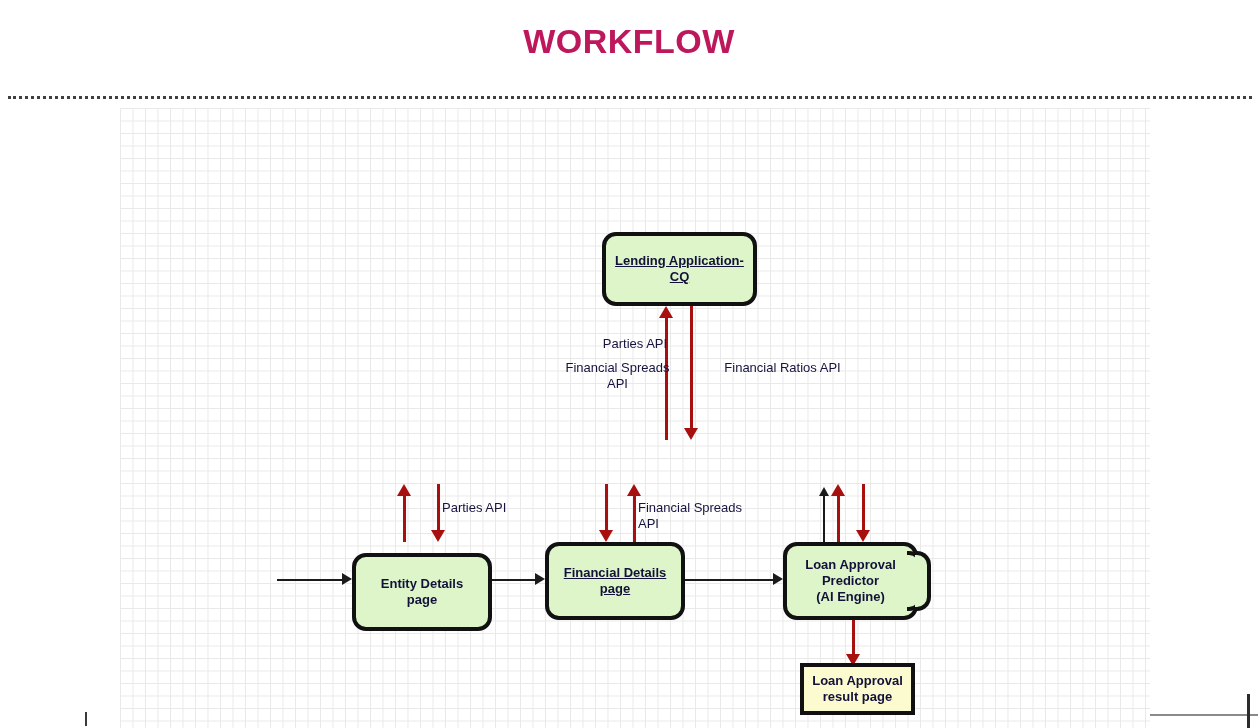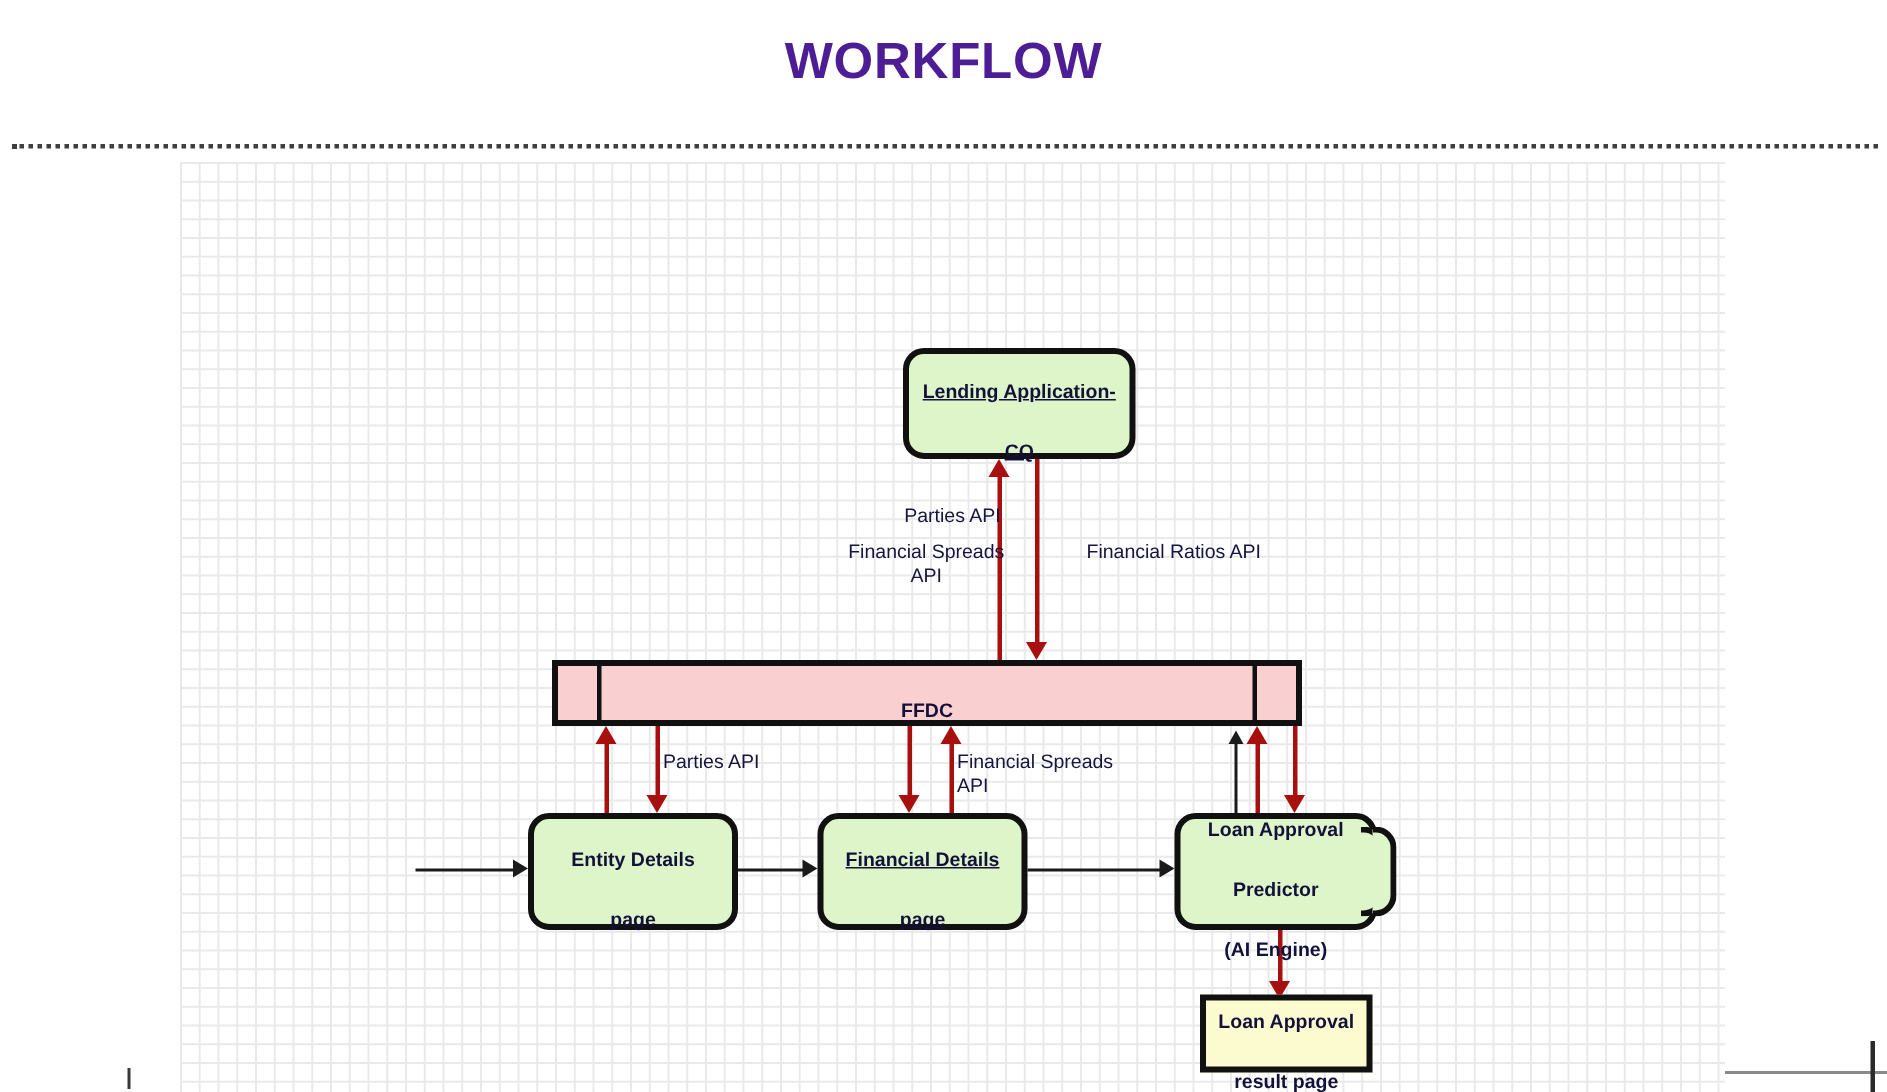--- a/index.html
+++ b/index.html
@@ -19,21 +19,21 @@
 
   
   #title {
     position: absolute;
     left: 0;
     top: 22px;
     width: 1258px;
     text-align: center;
     font-size: 34px;
     font-weight: bold;
-    color: #4c1d95;
+    color: #be185d;
     letter-spacing: 0.5px;
   }
   #title-rule {
     position: absolute;
     left: 8px;
     top: 96px;
     width: 1244px;
     height: 0;
     border-top: 3px dotted #3f3f3f;
   }
@@ -66,21 +66,21 @@
     display: flex;
     align-items: center;
     justify-content: center;
     text-align: center;
     color: #13113a;
     font-size: 13px;
     font-weight: bold;
     line-height: 1.25;
     z-index: 6;
   }
-  .node .txt { display: block; margin-top: 24px; }
+  .node .txt { display: block; }
 
   .green {
     background: #ddf5c9;
     border: 4px solid #111111;
     border-radius: 14px;
   }
   .yellow {
     background: #fcfbcf;
     border: 4px solid #111111;
     border-radius: 0;
@@ -209,28 +209,23 @@
 
   <div id="canvas">
 
     <div class="node green" style="left:482px; top:124px; width:155px; height:74px;">
       <div>
         <span class="txt underline-txt">Lending Application-</span>
         <span class="txt underline-txt">CQ</span>
       </div>
     </div>
 
-    <div class="node pinkbar" style="left:248px; top:332px; width:500px; height:44px;">
-      <div class="bar-divider" style="left:26px;"></div>
-      <div class="bar-divider" style="right:26px;"></div>
-      <span class="txt">FFDC</span>
-    </div>
-
-
-    <div class="node green" style="left:232px; top:434px; width:140px; height:78px;">
+
+
+    <div class="node green" style="left:232px; top:445px; width:140px; height:78px;">
       <div>
         <span class="txt">Entity Details</span>
         <span class="txt">page</span>
       </div>
     </div>
 
     <div class="node green" style="left:425px; top:434px; width:140px; height:78px;">
       <div>
         <span class="txt underline-txt">Financial Details</span>
         <span class="txt underline-txt"> page</span>

